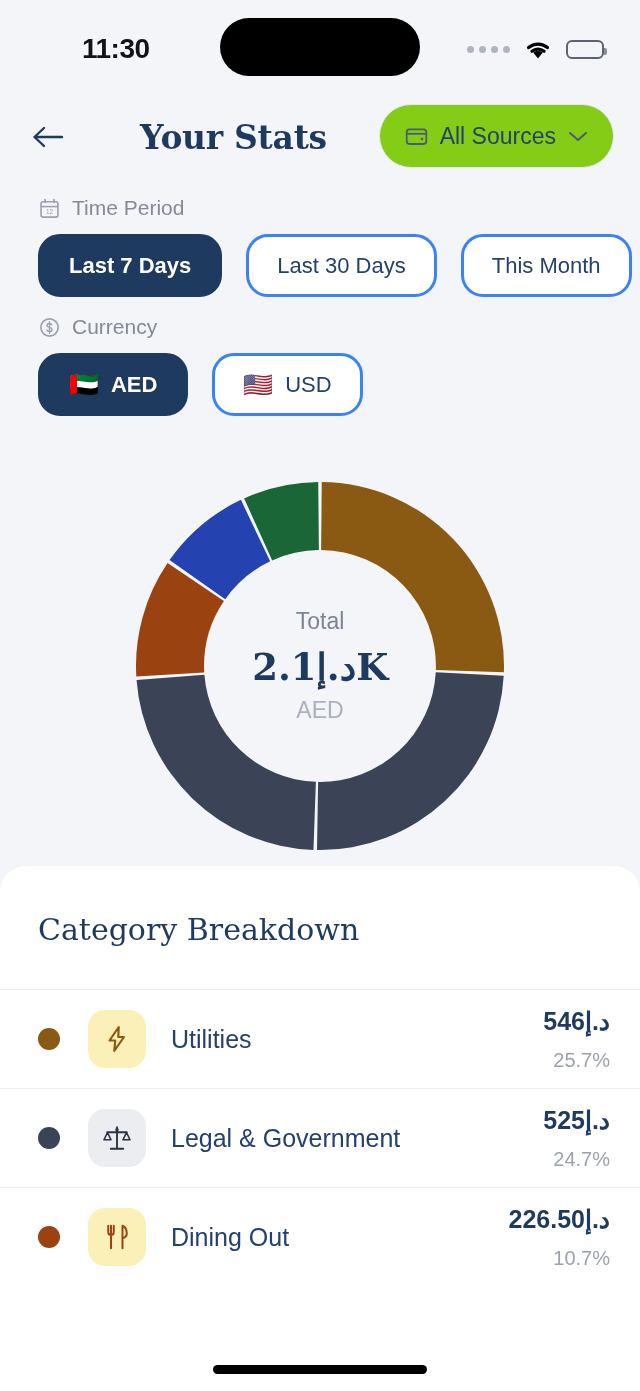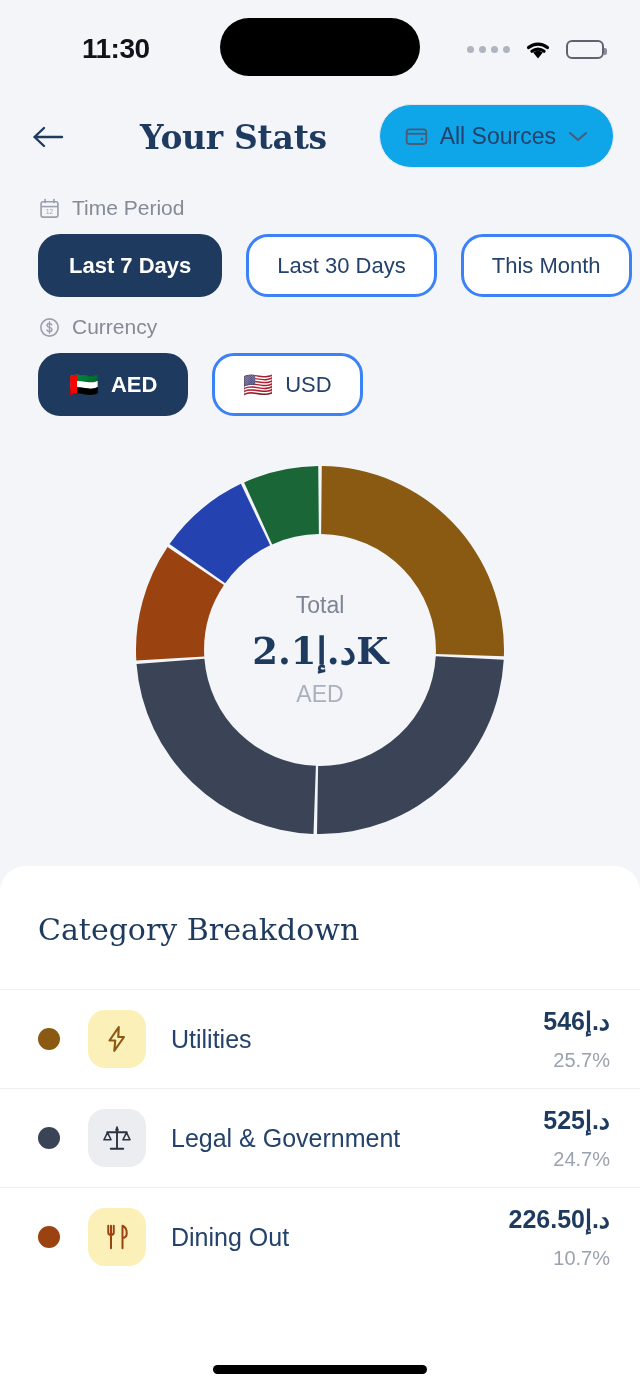--- a/index.html
+++ b/index.html
@@ -44,21 +44,21 @@
     position:relative; height:82px; padding:0 26px;
     display:flex; align-items:center;gap:44px;
   }
   .back-btn { width:44px; height:44px; display:flex; align-items:center; justify-content:center; cursor:pointer; }
   .page-title {
     font-family:"DejaVu Serif", serif; font-weight:700;
     font-size:33px; color:#1E3A5F; margin-left:26px; letter-spacing:-0.3px;
   }
   .sources-pill {
     position:absolute; right:26px; top:8px;
-    height:64px; background:#0ea5e9; border:1px solid #E6E8EE;
+    height:64px; background:#84cc16; border:1px solid #E6E8EE;
     border-radius:32px; display:flex; align-items:center; gap:11px;
     padding:0 24px; cursor:pointer;
   }
   .sources-pill .label { font-size:23px; color:#24426B; }
 
   
   .filters { padding:0 0 0 38px; }
   .filter-label {
     display:flex; align-items:center; gap:11px;
     font-size:21px; color:#848A96; margin-top:18px; margin-bottom:14px;
@@ -70,21 +70,21 @@
     padding:0 28px; font-size:22px; background:#FFF;
     border:3px solid #3b82f6; color:#24426B; cursor:pointer; white-space:nowrap;
   }
   .chip.active { background:#1E3A5F; border-color:#1E3A5F; color:#FFF; font-weight:700; }
   .chip .flag { font-size:24px; line-height:1; }
   .currency-row { margin-top:0; }
 
   
   .chart-wrap {
     position:relative; height:400px; margin-top:34px;
-    display:flex; align-items:center; justify-content:center;
+    display:flex; align-items:flex-end; justify-content:center;
   }
   .donut { position:relative; width:368px; height:368px; }
   .donut svg { display:block; transform:rotate(-90deg); }
   .donut-center {
     position:absolute; inset:0; display:flex; flex-direction:column;
     align-items:center; justify-content:center; pointer-events:none;
   }
   .donut-center .cap { font-size:23px; color:#7D8494; margin-bottom:10px; }
   .donut-center .val {
     font-family:"DejaVu Serif", serif; font-weight:700;

